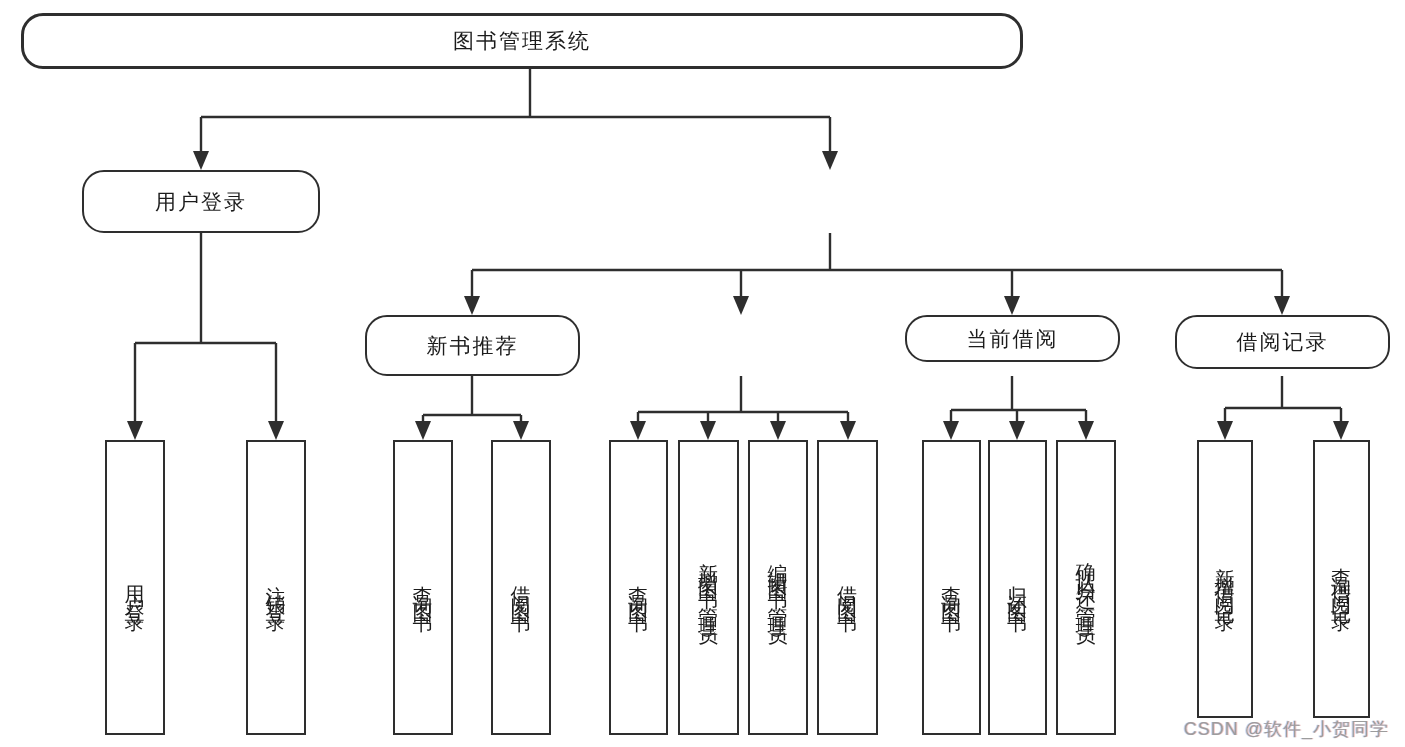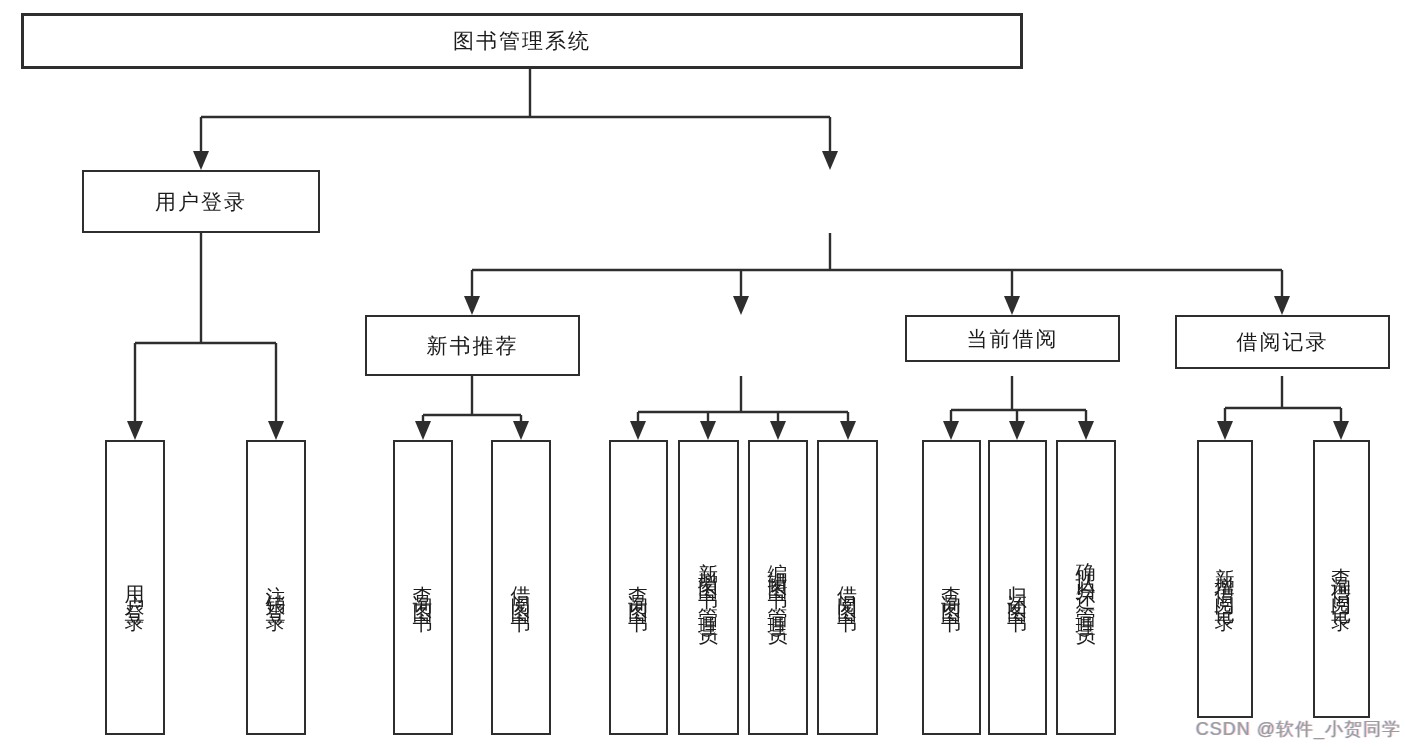--- a/index.html
+++ b/index.html
@@ -7,28 +7,28 @@
     position:relative;width:1405px;height:747px;background:#ffffff;overflow:hidden;
     font-family:"Liberation Sans","DejaVu Sans",sans-serif;
   }
   svg.wires{position:absolute;left:0;top:0;width:1405px;height:747px;}
   .node{
     position:absolute;box-sizing:border-box;
     border:2px solid #2e2e2e;background:#ffffff;color:#1c1c1c;
     display:flex;align-items:center;justify-content:center;
     text-align:center;
   }
-  .h{font-size:21px;letter-spacing:2px;}
+  .h{font-size:21px;letter-spacing:2px;border-radius:22px;}
   .root{border-width:3px;}
   .v{
     writing-mode:vertical-rl;text-orientation:mixed;
     font-size:20px;line-height:1;letter-spacing:9px;
   }
   .watermark{
-    position:absolute;right:4px;bottom:6px;
+    position:absolute;right:16px;bottom:6px;
     color:#9c9c9c;font-size:18px;letter-spacing:1px;white-space:nowrap;
     text-shadow:1px 0 0 rgba(213,80,80,.30),-1px 0 0 rgba(80,120,213,.30);
     margin-top:36px;
   }
 </style>
 </head>
 <body>
 
 <div class="stage">
 

